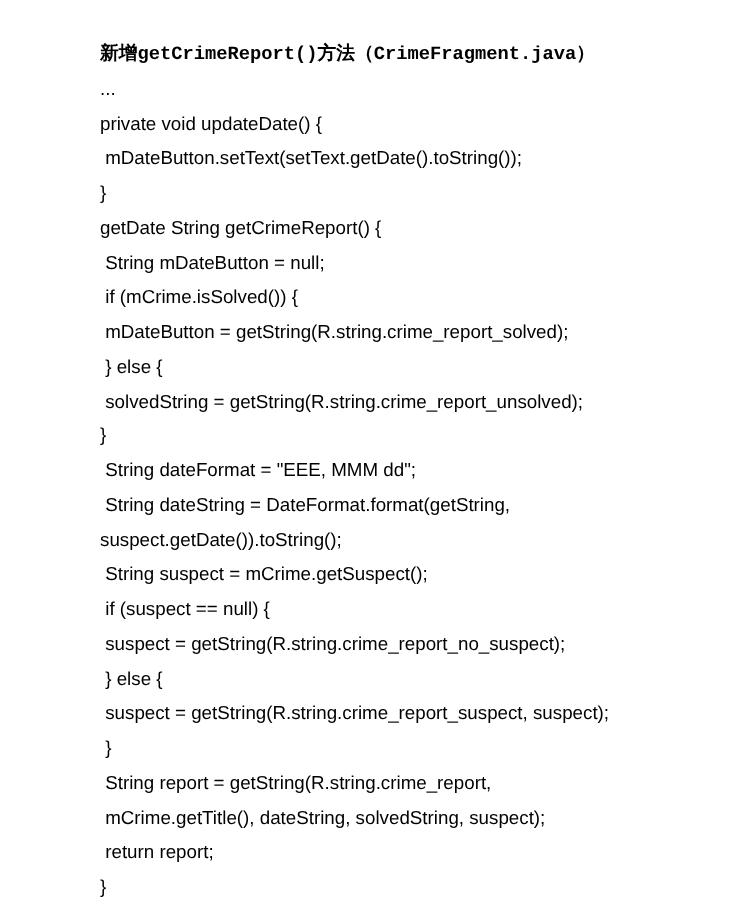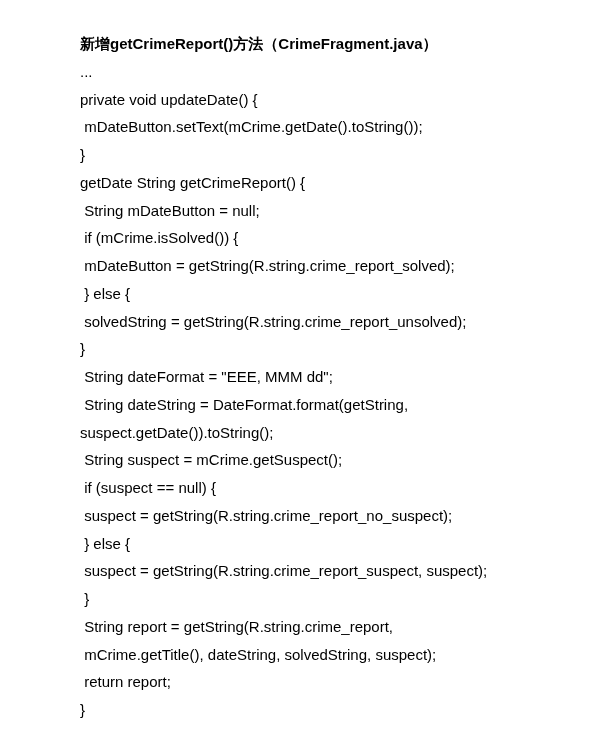--- a/index.html
+++ b/index.html
@@ -11,32 +11,33 @@
       font-family: Arial, "Microsoft YaHei", sans-serif;
       font-size: 15px;
       color: #000;
       background: #fff;
       width: 600px;
       padding: 30px 0 30px 80px;
       line-height: 1.85;
     }
     .title-line {
       font-weight: bold;
+      font-family: Liberation Mono, monospace;
     }
     .code-line {
       white-space: pre;
     }
   </style>
 </head>
 <body>
 
 <div class="title-line">新增getCrimeReport()方法（CrimeFragment.java）</div>
 <div class="code-line">...</div>
 <div class="code-line">private void updateDate() {</div>
-<div class="code-line"> mDateButton.setText(mCrime.getDate().toString());</div>
+<div class="code-line"> mDateButton.setText(setText.getDate().toString());</div>
 <div class="code-line">}</div>
 <div class="code-line">getDate String getCrimeReport() {</div>
 <div class="code-line"> String mDateButton = null;</div>
 <div class="code-line"> if (mCrime.isSolved()) {</div>
 <div class="code-line"> mDateButton = getString(R.string.crime_report_solved);</div>
 <div class="code-line"> } else {</div>
 <div class="code-line"> solvedString = getString(R.string.crime_report_unsolved);</div>
 <div class="code-line">}</div>
 <div class="code-line"> String dateFormat = "EEE, MMM dd";</div>
 <div class="code-line"> String dateString = DateFormat.format(getString,</div>

